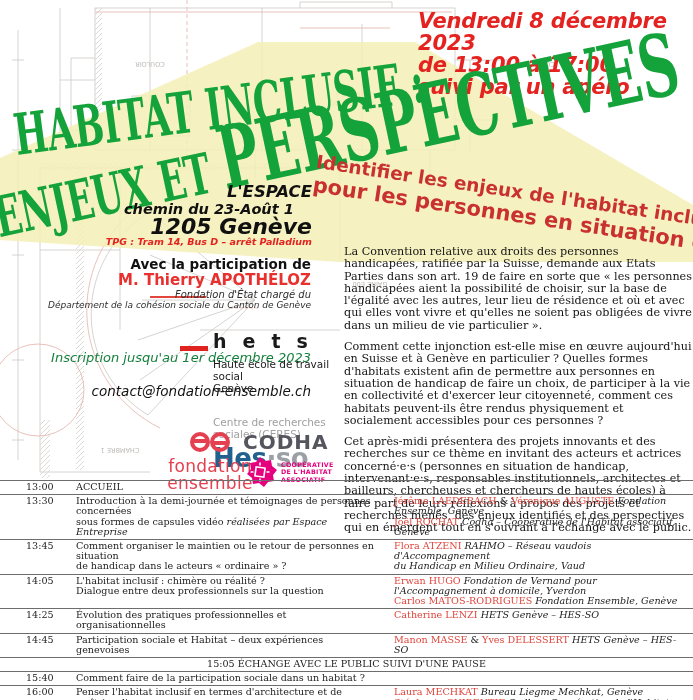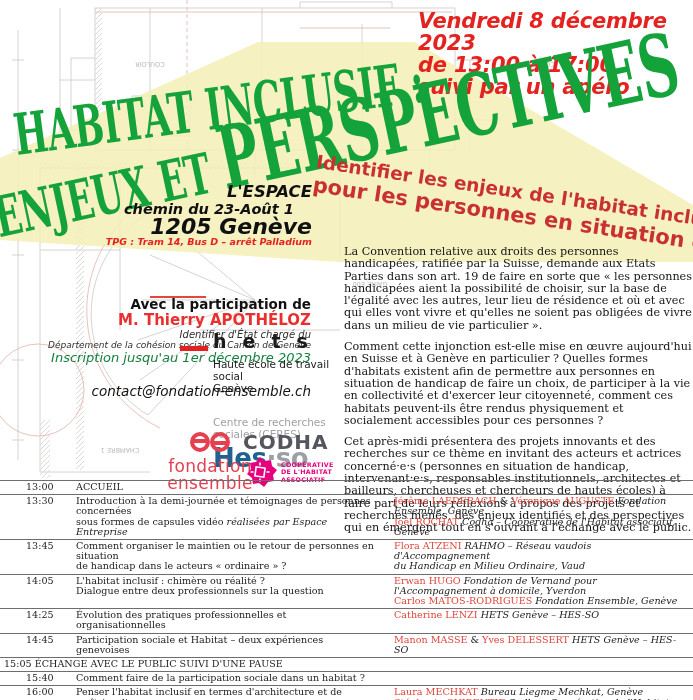--- a/index.html
+++ b/index.html
@@ -32,21 +32,21 @@
 
   
   .venue{position:absolute;right:381px;top:183px;text-align:right;color:#101010;
     font-weight:bold;font-style:italic;white-space:nowrap;}
   .venue .vname{font-size:16.5px;line-height:18px;}
   .venue .vaddr{font-size:14.5px;line-height:17px;text-align:center;}
   .venue .vcity{font-size:22px;line-height:18px;}
   .venue .vtpg{font-size:9.5px;line-height:12px;color:#e42320;}
 
   
-  .part{position:absolute;right:382px;top:256px;text-align:right;white-space:nowrap;margin-top:40px;}
+  .part{position:absolute;right:382px;top:256px;text-align:right;white-space:nowrap;}
   .part .pintro{font-size:13.5px;font-weight:bold;color:#111;line-height:16px;}
   .part .pname{font-size:15px;font-weight:bold;color:#e8312e;line-height:17px;}
   .part .prole1{font-size:10px;font-style:italic;color:#2e2e2e;line-height:11px;}
   .part .prole2{font-size:9px;font-style:italic;color:#2e2e2e;line-height:10px;}
 
   
   .insc{position:absolute;right:382px;top:306px;text-align:right;white-space:nowrap;}
   .insc .ideadline{font-size:13px;font-weight:normal;font-style:italic;color:#15803d;line-height:15px;margin-top:44px;}
   .insc .iemail{font-size:13.5px;font-style:italic;color:#111;line-height:16px;margin-top:18px;}
 
@@ -73,21 +73,21 @@
   
   .intro{position:absolute;left:344px;top:246px;width:349px;
     font-family:"DejaVu Serif",serif;font-size:11.2px;line-height:12.3px;color:#151515;}
   .intro p{margin:0 0 9px 0;}
 
   
   .sched{position:absolute;left:0;top:480px;width:693px;
     font-family:"DejaVu Serif",serif;font-size:9.6px;line-height:10.2px;color:#1c1c1c;}
   .sched-row{display:grid;grid-template-columns:34px 302px 1fr;column-gap:16px;
     padding:1px 4px 2px 26px;border-top:1px solid #6d6d6d;}
-  .sched-center{padding:1px 4px 2px 4px;border-top:1px solid #6d6d6d;}
+  .sched-center{text-align:center;padding:1px 4px 2px 4px;border-top:1px solid #6d6d6d;}
   .sched .red{color:#df453c;}
   .sched .it{font-style:italic;}
   .sched .time{white-space:nowrap;}
 </style>
 </head>
 <body>
 
 <div class="poster">
 
   <svg class="plan" width="693" height="500" viewBox="0 0 693 500">
@@ -159,21 +159,21 @@
   <div class="venue">
     <div class="vname">L'ESPACE</div>
     <div class="vaddr">chemin du 23-Août 1</div>
     <div class="vcity">1205 Genève</div>
     <div class="vtpg">TPG : Tram 14, Bus D – arrêt Palladium</div>
   </div>
 
   <div class="part">
     <div class="pintro">Avec la participation de</div>
     <div class="pname">M. Thierry APOTHÉLOZ</div>
-    <div class="prole1">Identifier d'État chargé du</div>
+    <div class="prole1">Fondation d'État chargé du</div>
     <div class="prole2">Département de la cohésion sociale du Canton de Genève</div>
   </div>
 
   <div class="insc">
     <div class="ideadline">Inscription jusqu'au 1er décembre 2023</div>
     <div class="iemail">contact@fondation-ensemble.ch</div>
   </div>
 
   <div class="hets">
     <div class="redbar"></div>

